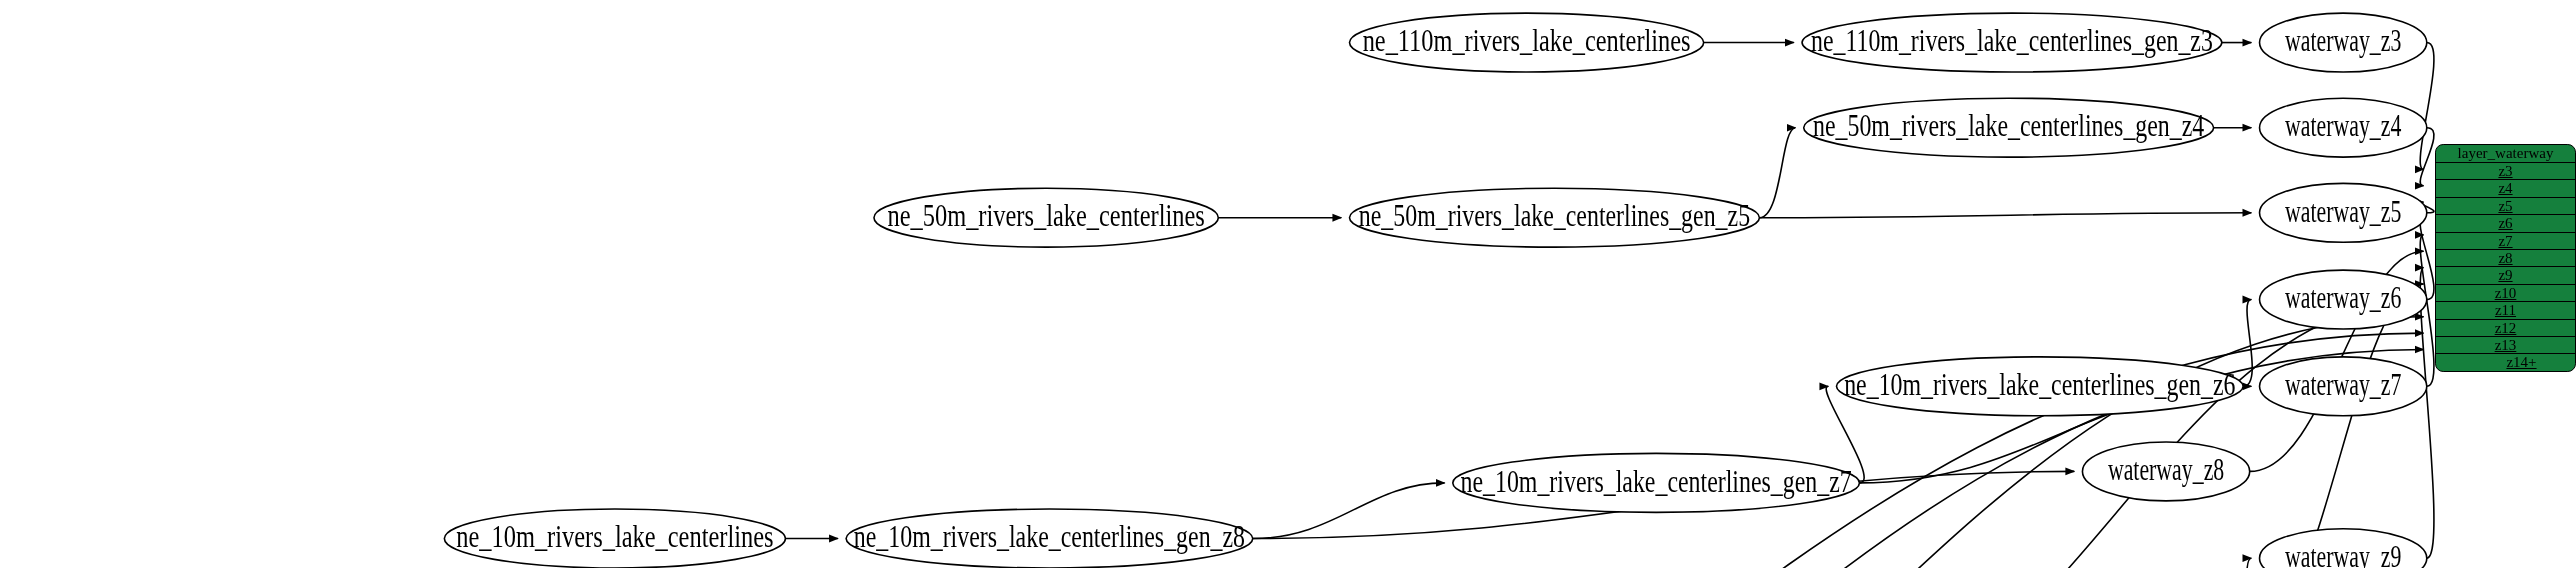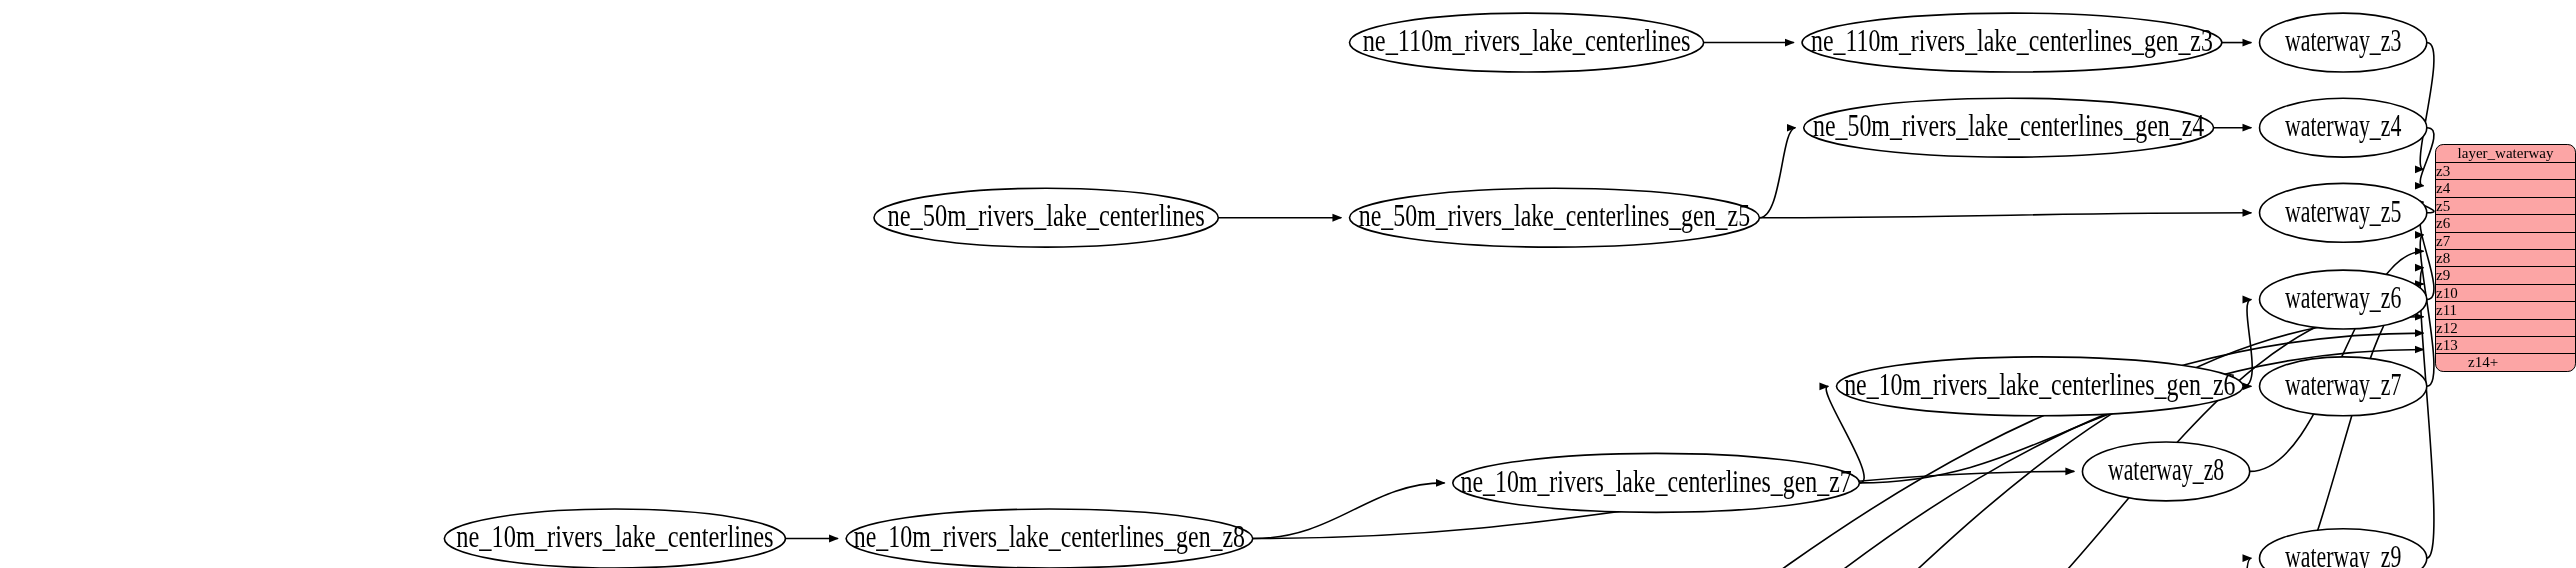--- a/index.html
+++ b/index.html
@@ -39,42 +39,44 @@
   }
   .edge-path {
     fill: none;
     stroke: #000000;
     stroke-width: 1.6;
   }
   .table-box {
     position: absolute;
     border: 1.2px solid #000000;
     border-radius: 8.2px;
-    background: #fca5a5;
+    background: #15803d;
     box-sizing: border-box;
     overflow: hidden;
   }
   .table-title {
     font-family: "Liberation Serif", "DejaVu Serif", serif;
     font-size: 15px;
     color: #000000;
     text-align: center;
     line-height: 17px;
     height: 17px;
     border-bottom: 1px solid #000000;
     white-space: nowrap;
   }
   .table-row {
     font-family: "Liberation Serif", "DejaVu Serif", serif;
     font-size: 15px;
     color: #000000;
+    text-align: center;
     line-height: 16.4px;
     height: 16.4px;
     border-bottom: 1px solid #000000;
     white-space: nowrap;
+    text-decoration: underline;
   }
   .table-row:last-child {
     border-bottom: none;
     padding-left: 32px;
   }
 </style>
 </head>
 <body>
 
 <div id="graph-canvas">

